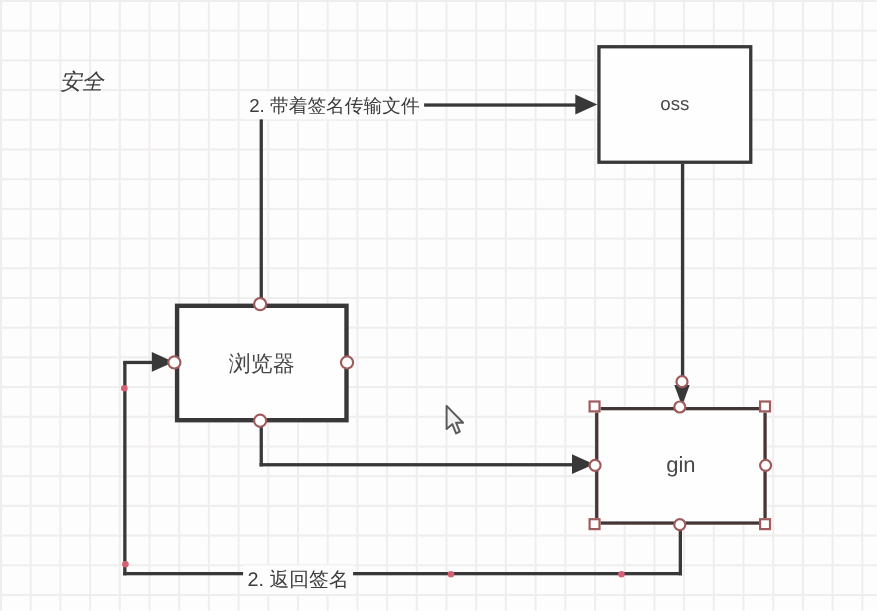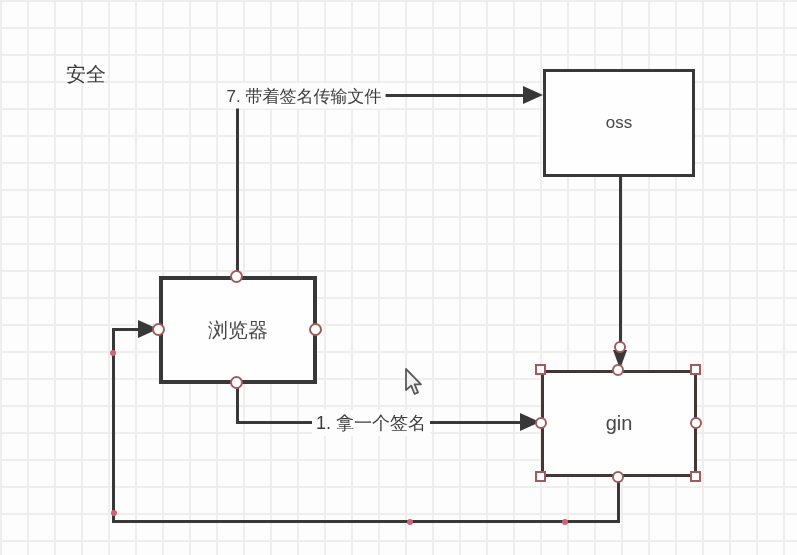--- a/index.html
+++ b/index.html
@@ -32,48 +32,48 @@
     border:2px solid #a05c5c;border-radius:50%;box-sizing:border-box;z-index:6;}
   .handle-ci.big{width:13px;height:13px;}
   .dot{position:absolute;width:6px;height:6px;border-radius:50%;background:#d66173;z-index:6;}
   .cursor{position:absolute;z-index:10;}
 </style>
 </head>
 <body>
 
 <div class="canvas">
 
-  <div class="note" style="left:66px;top:61px;">安全</div>
+  <div class="note" style="left:54px;top:61px;font-style:italic;">安全</div>
 
   <div class="seg" style="left:236px;top:96px;width:3px;height:180px;"></div>
   <div class="seg" style="left:236px;top:94px;width:289px;height:3px;"></div>
   <div class="arrow-right" style="left:523px;top:86px;"></div>
-  <div class="edge-label fs17" style="left:304px;top:96px;">7. 带着签名传输文件</div>
+  <div class="edge-label fs17" style="left:304px;top:96px;">2. 带着签名传输文件</div>
 
   <div class="seg" style="left:619px;top:149px;width:3px;height:196px;"></div>
   <div class="arrow-down" style="left:613px;top:350px;"></div>
   <div class="handle-ci" style="left:614px;top:341px;"></div>
 
   <div class="seg" style="left:236px;top:384px;width:3px;height:40px;"></div>
   <div class="seg" style="left:236px;top:421px;width:285px;height:3px;"></div>
   <div class="arrow-right" style="left:520px;top:413px;"></div>
-  <div class="edge-label fs18" style="left:371px;top:423px;">1. 拿一个签名</div>
 
   <div class="seg" style="left:617px;top:477px;width:3px;height:46px;"></div>
   <div class="seg" style="left:112px;top:520px;width:508px;height:3px;"></div>
   <div class="seg" style="left:112px;top:329px;width:3px;height:194px;"></div>
   <div class="seg" style="left:112px;top:328px;width:28px;height:3px;"></div>
   <div class="arrow-right" style="left:138px;top:320px;"></div>
+  <div class="edge-label fs18" style="left:271px;top:527px;">2. 返回签名</div>
 
   <div class="dot" style="left:110px;top:350px;"></div>
   <div class="dot" style="left:111px;top:510px;"></div>
   <div class="dot" style="left:407px;top:519px;"></div>
   <div class="dot" style="left:562px;top:519px;"></div>
 
-  <div class="node" style="left:543px;top:41px;width:152px;height:108px;margin-top:28px;">
+  <div class="node" style="left:543px;top:41px;width:141px;height:108px;">
     <span class="node-label small">oss</span>
   </div>
 
   <div class="node" style="left:159px;top:276px;width:158px;height:108px;border-width:4px;">
     <span class="node-label">浏览器</span>
   </div>
 
   <div class="node sel" style="left:541px;top:370px;width:156px;height:107px;">
     <span class="node-label">gin</span>
   </div>

